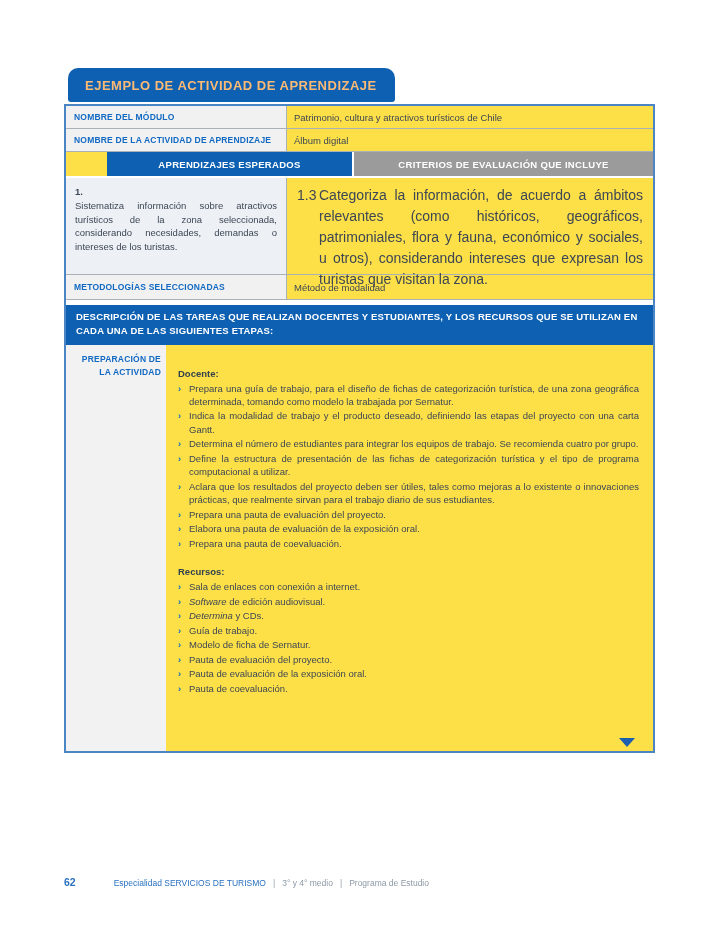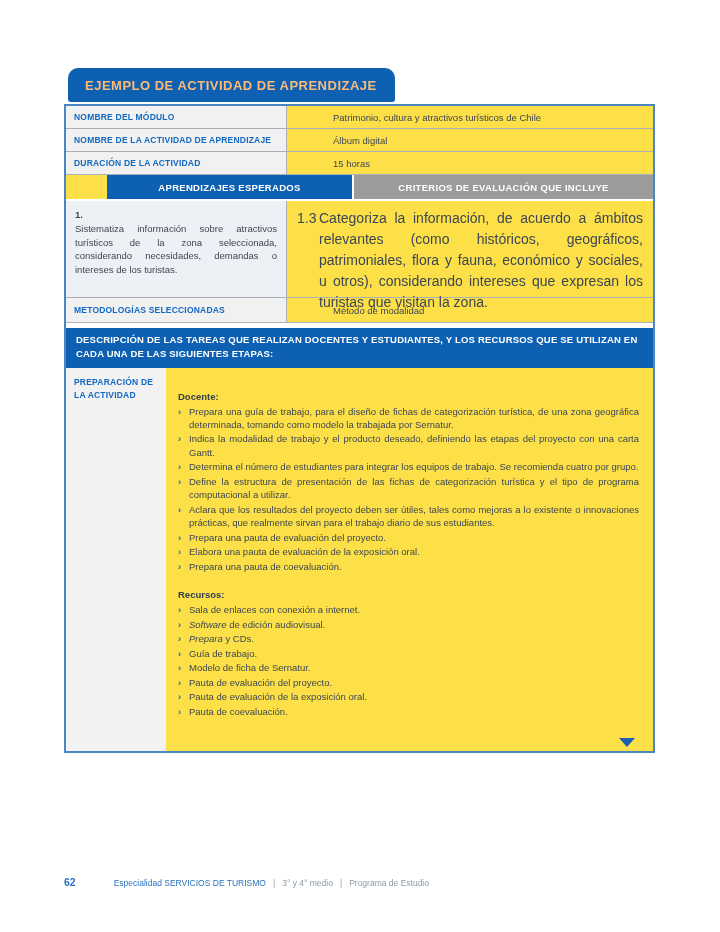--- a/index.html
+++ b/index.html
@@ -27,21 +27,21 @@
   .info-row { height:23px; border-bottom:1px solid #aab0b8; }
   .info-row:last-of-type { border-bottom:1px solid #aab0b8; }
   .label-cell {
     width:221px; background:#f1f1f2; color:#1269c2;
     font-size:8.5px; font-weight:bold; letter-spacing:.2px;
     display:flex; align-items:center; padding:0 8px;
     border-right:1px solid #aab0b8;
   }
   .value-cell {
     flex:1; font-size:9.5px; color:#3d4654;
-    display:flex; align-items:center; padding:0 15px;margin-left:31px;
+    display:flex; align-items:center; padding:0 7px;
   }
   
   .header-row { height:26px; border-bottom:2px solid #ffffff; }
   .header-left {
     width:247px; background:#0d60b2; color:#ffffff;
     font-size:9.5px; font-weight:bold; letter-spacing:.3px;
     display:flex; align-items:center; justify-content:center;
     border-right:2px solid #ffffff;
     margin-left:41px;
   }
@@ -70,20 +70,21 @@
   .banner {
     background:#0d60b2; color:#ffffff; font-size:9.5px; font-weight:bold;
     letter-spacing:.2px; line-height:1.5; padding:5px 10px 6px;
   }
   
   .prep-row { flex:1 1 auto; display:flex; }
   .stage-cell {
     width:100px; background:#f2f2f3; color:#1269c2;
     font-size:8.5px; font-weight:bold; line-height:1.55; letter-spacing:.2px;
     padding:8px 5px 0 8px;
+    text-align:right;
   }
   .prep-content { flex:1; padding:7px 14px 0 12px; font-size:9.5px; }
   .subhead { font-weight:bold; color:#33404e; margin:16px 0 3px; }
   ul.bullets { list-style:none; margin:0 0 9px 0; }
   ul.bullets li {
     display:grid; grid-template-columns:11px 1fr;
     line-height:1.42; margin-bottom:1px; text-align:justify;
   }
   ul.bullets .chev { color:#1269c2; font-weight:bold; }
   ul.bullets em { font-style:italic; }
@@ -116,24 +117,20 @@
     <div class="row info-row">
       <div class="label-cell">NOMBRE DEL MÓDULO</div>
       <div class="value-cell">Patrimonio, cultura y atractivos turísticos de Chile</div>
     </div>
 
     <div class="row info-row">
       <div class="label-cell">NOMBRE DE LA ACTIVIDAD DE APRENDIZAJE</div>
       <div class="value-cell">Álbum digital</div>
     </div>
 
-    <div class="row info-row">
-      <div class="label-cell">DURACIÓN DE LA ACTIVIDAD</div>
-      <div class="value-cell">15 horas</div>
-    </div>
 
     <div class="row header-row">
       <div class="header-left">APRENDIZAJES ESPERADOS</div>
       <div class="header-right">CRITERIOS DE EVALUACIÓN QUE INCLUYE</div>
     </div>
 
     <div class="row content-row">
       <div class="content-left">
         <span class="num">1.</span>
         <span>Sistematiza información sobre atractivos turísticos de la zona seleccionada, considerando necesidades, demandas o intereses de los turistas.</span>
@@ -196,21 +193,21 @@
             <li>
               <span class="chev">›</span>
               <span>Sala de enlaces con conexión a internet.</span>
             </li>
             <li>
               <span class="chev">›</span>
               <span><em>Software</em> de edición audiovisual.</span>
             </li>
             <li>
               <span class="chev">›</span>
-              <span><em>Prepara</em> y CDs.</span>
+              <span><em>Determina</em> y CDs.</span>
             </li>
             <li>
               <span class="chev">›</span>
               <span>Guía de trabajo.</span>
             </li>
             <li>
               <span class="chev">›</span>
               <span>Modelo de ficha de Sernatur.</span>
             </li>
             <li>

